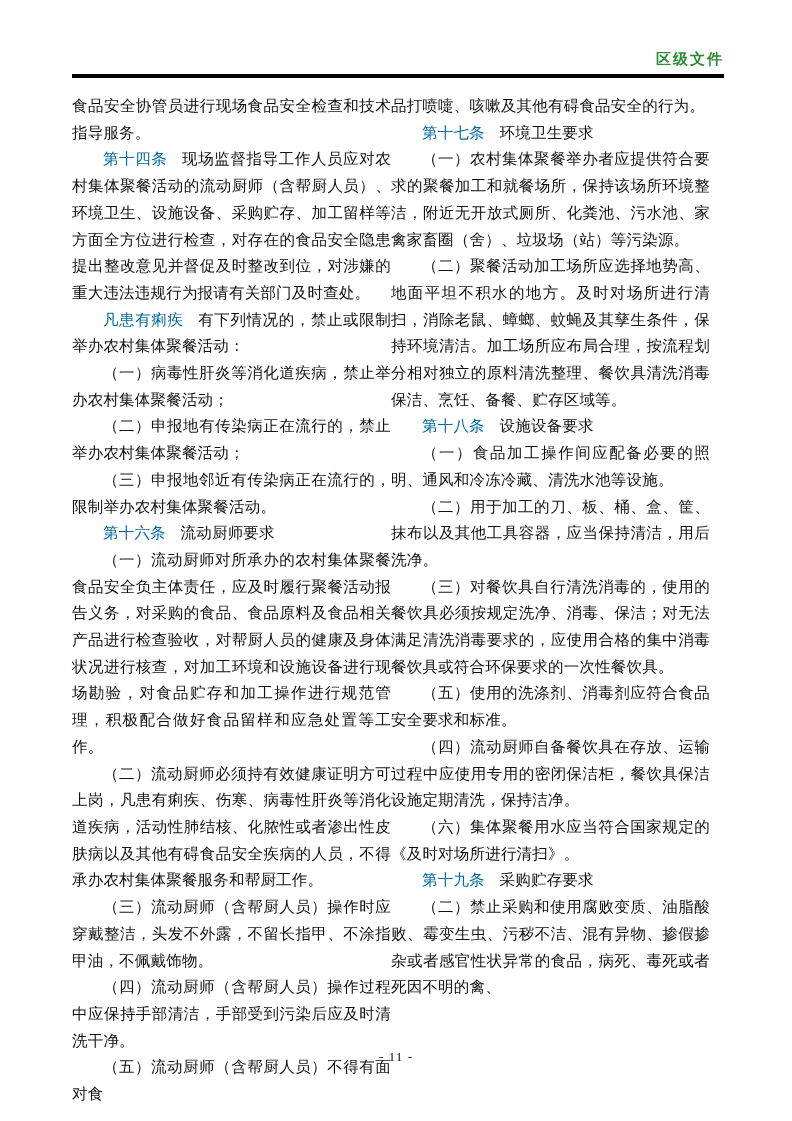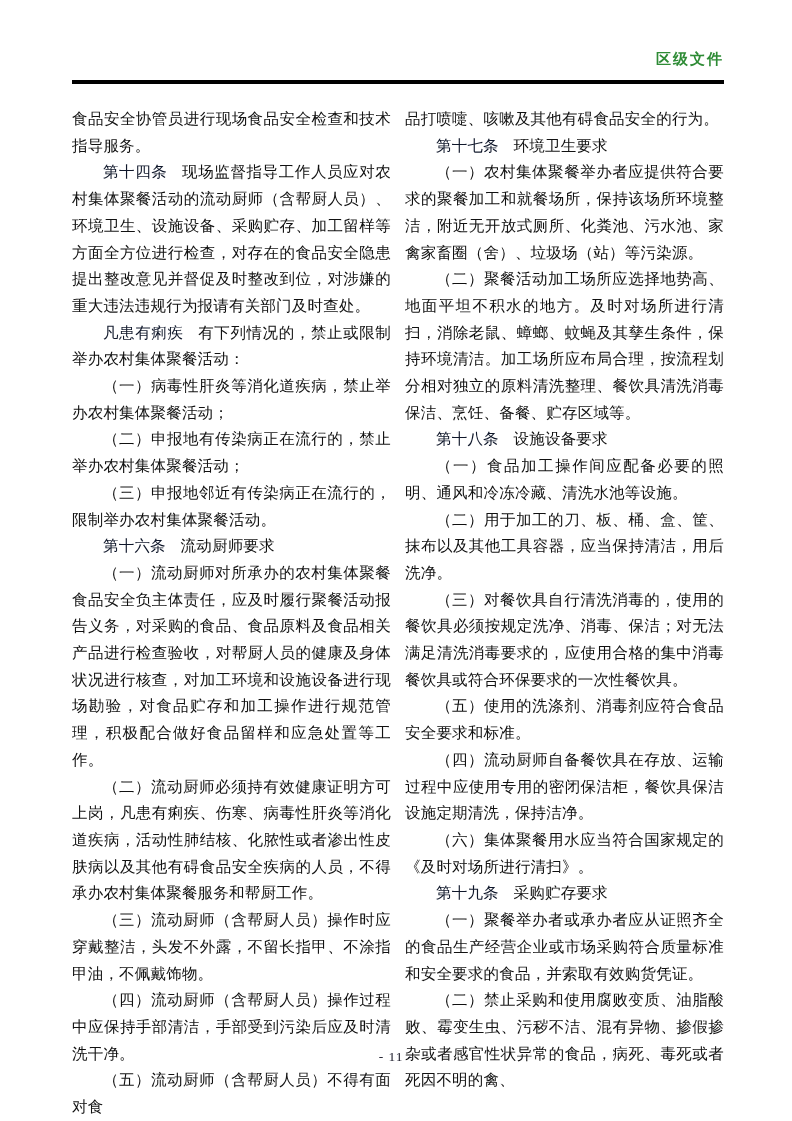--- a/index.html
+++ b/index.html
@@ -13,51 +13,50 @@
   }
   .page {
     position: absolute;
     inset: 0;
     padding: 50px 68px 0 72px;
   }
   .doc-header {
     display: flex;
     justify-content: flex-end;
     align-items: flex-start;
-    padding-bottom: 11px;
+    padding-bottom: 5px;
     border-bottom: 4px solid #000000;
   }
   .doc-header .header-label {
     font-family: "DejaVu Serif", serif;
     font-size: 15px;
     font-weight: bold;
     color: #2e8b35;
     letter-spacing: 2px;
   }
   .content {
     display: flex;
-    gap: 14px;
-    margin-top: 22px;
+    margin-top: 15px;
   }
   .column {
     width: 319px;
     flex: 0 0 319px;
   }
   .para {
     font-size: 15.5px;
     line-height: 26.7px;
     text-align: justify;
     color: #111111;
     letter-spacing: 0.2px;
   }
   .para.indent { text-indent: 2em; }
   .para.noindent { text-indent: 0; }
   .article-term {
     font-family: "DejaVu Serif", serif;
-    color: #0f172a;
+    color: #0369a1;
     margin-right: 0.95em;
   }
   .page-footer {
     position: absolute;
     bottom: 56px;
     left: 0;
     width: 100%;
     text-align: center;
   }
   .page-number {
@@ -96,21 +95,20 @@
         <p class="para indent">（一）农村集体聚餐举办者应提供符合要求的聚餐加工和就餐场所，保持该场所环境整洁，附近无开放式厕所、化粪池、污水池、家禽家畜圈（舍）、垃圾场（站）等污染源。</p>
         <p class="para indent">（二）聚餐活动加工场所应选择地势高、地面平坦不积水的地方。及时对场所进行清扫，消除老鼠、蟑螂、蚊蝇及其孳生条件，保持环境清洁。加工场所应布局合理，按流程划分相对独立的原料清洗整理、餐饮具清洗消毒保洁、烹饪、备餐、贮存区域等。</p>
         <p class="para indent"><span class="article-term">第十八条</span>设施设备要求</p>
         <p class="para indent">（一）食品加工操作间应配备必要的照明、通风和冷冻冷藏、清洗水池等设施。</p>
         <p class="para indent">（二）用于加工的刀、板、桶、盒、筐、抹布以及其他工具容器，应当保持清洁，用后洗净。</p>
         <p class="para indent">（三）对餐饮具自行清洗消毒的，使用的餐饮具必须按规定洗净、消毒、保洁；对无法满足清洗消毒要求的，应使用合格的集中消毒餐饮具或符合环保要求的一次性餐饮具。</p>
         <p class="para indent">（五）使用的洗涤剂、消毒剂应符合食品安全要求和标准。</p>
         <p class="para indent">（四）流动厨师自备餐饮具在存放、运输过程中应使用专用的密闭保洁柜，餐饮具保洁设施定期清洗，保持洁净。</p>
         <p class="para indent">（六）集体聚餐用水应当符合国家规定的《及时对场所进行清扫》。</p>
         <p class="para indent"><span class="article-term">第十九条</span>采购贮存要求</p>
-        <p class="para indent">（一）聚餐举办者或承办者应从证照齐全的食品生产经营企业或市场采购符合质量标准和安全要求的食品，并索取有效购货凭证。</p>
         <p class="para indent">（二）禁止采购和使用腐败变质、油脂酸败、霉变生虫、污秽不洁、混有异物、掺假掺杂或者感官性状异常的食品，病死、毒死或者死因不明的禽、</p>
       </div>
   </div>
 
   <div class="page-footer">
     <span class="page-number">- 11 -</span>
   </div>
 </div>
 
 </body></html>

